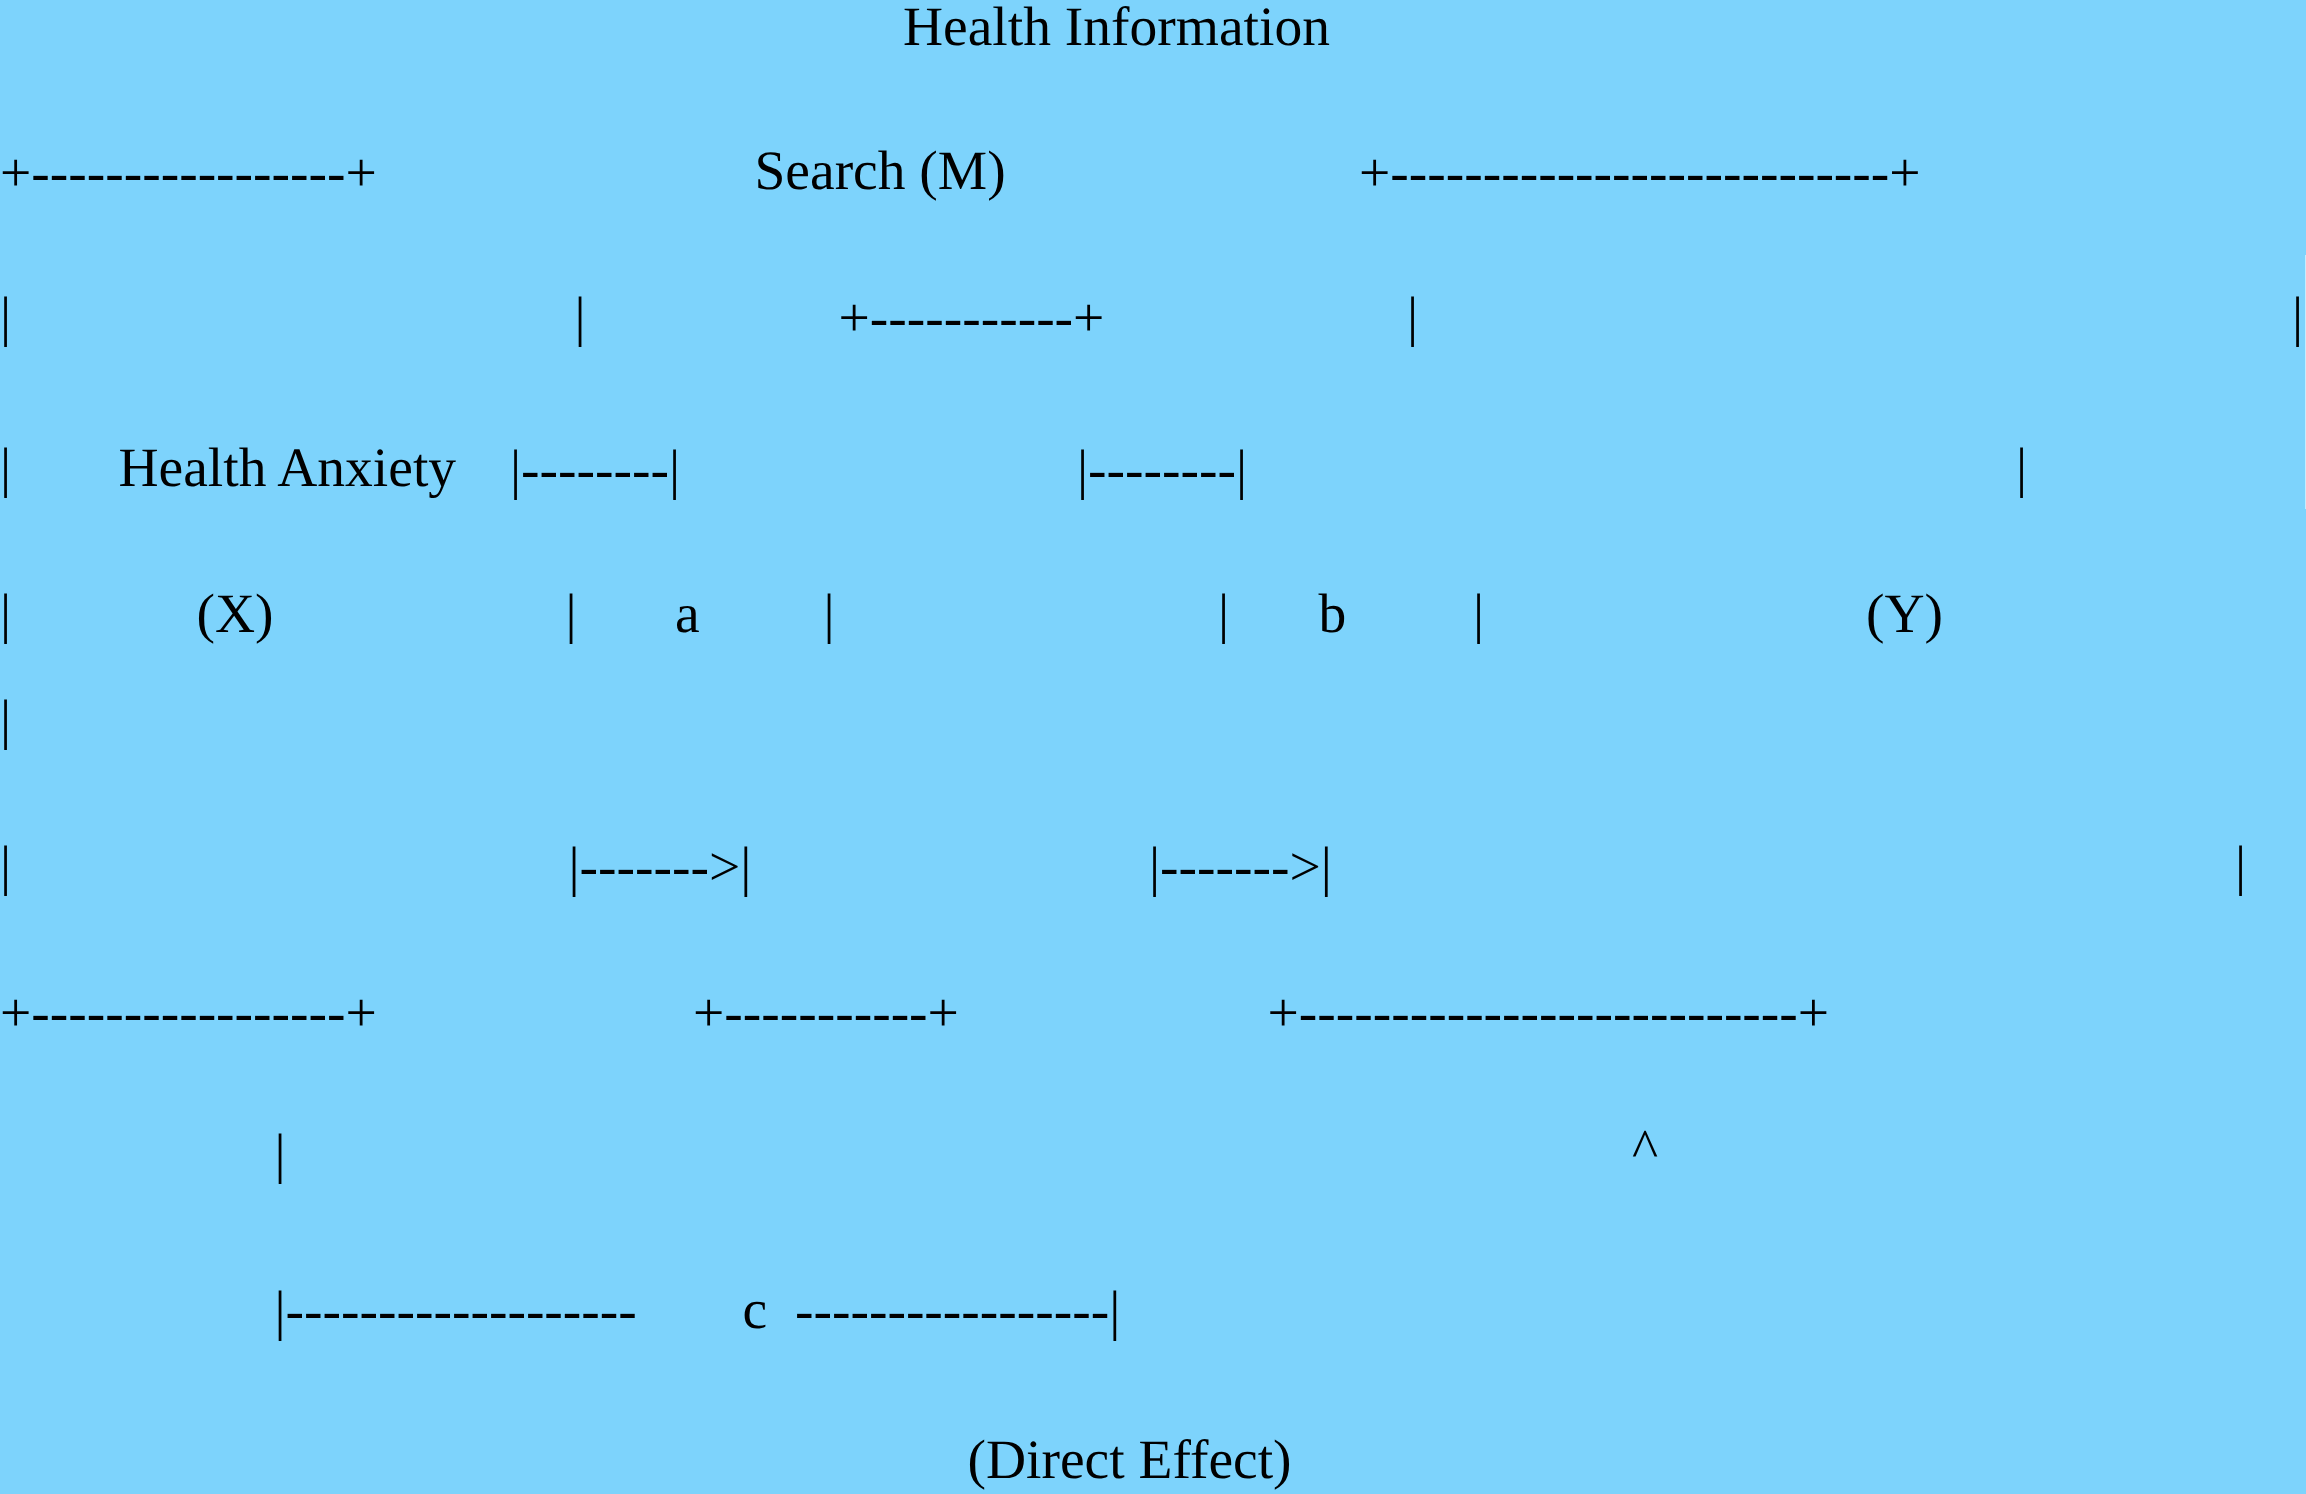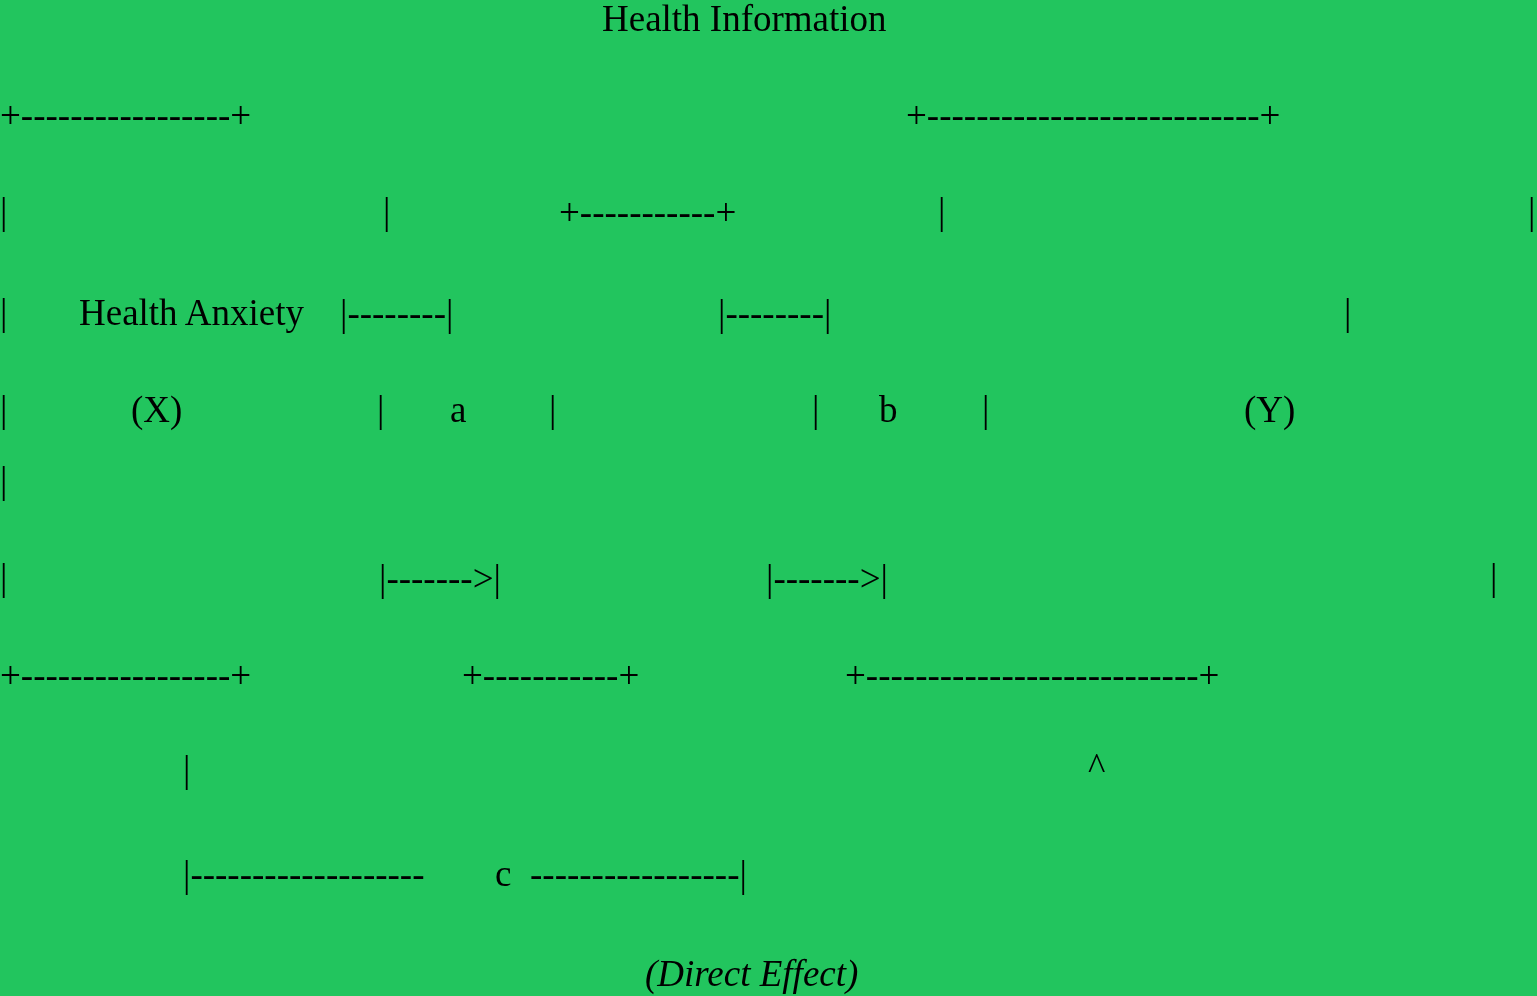--- a/index.html
+++ b/index.html
@@ -5,21 +5,21 @@
 <style>
   html, body {
     margin: 0;
     padding: 0;
     background: #ffffff;
   }
   #canvas {
     position: relative;
     width: 1537px;
     height: 996px;
-    background: #22c55e;
+    background: #7dd3fc;
     font-family: "Liberation Serif", "DejaVu Serif", serif;
     color: #000000;
     overflow: hidden;
   }
   .t {
     position: absolute;
     white-space: pre;
     line-height: 1;
     font-size: 37px;
     color: #000000;
@@ -41,20 +41,21 @@
 </style>
 </head>
 <body>
 
 <div id="canvas">
 
   <span class="t title" style="left:602px; top:0px;">Health Information</span>
 
   <span class="t ascii rule" style="left:0px; top:97px;">+-----------------+</span>
 
+  <span class="t" style="left:503px; top:96px;">Search (M)</span>
 
   <span class="t ascii rule" style="left:906px; top:97px;">+---------------------------+</span>
 
   <span class="t ascii" style="left:0px; top:193px;">|</span>
 
   <span class="t ascii" style="left:383px; top:193px;">|</span>
 
   <span class="t ascii rule" style="left:559px; top:194px;">+-----------+</span>
 
   <span class="t ascii" style="left:938px; top:193px;">|</span>
@@ -109,15 +110,15 @@
   <span class="t ascii" style="left:183px; top:751px;">|</span>
 
   <span class="t ascii" style="left:1088px; top:748px;">^</span>
 
   <span class="t ascii rule" style="left:183px; top:856px;">|-------------------</span>
 
   <span class="t" style="left:495px; top:855px;">c</span>
 
   <span class="t ascii rule" style="left:530px; top:856px;">-----------------|</span>
 
-  <span class="t caption" style="left:645px; top:955px;font-style:italic;">(Direct Effect)</span>
+  <span class="t caption" style="left:645px; top:955px;">(Direct Effect)</span>
 
 </div>
 
 </body></html>

